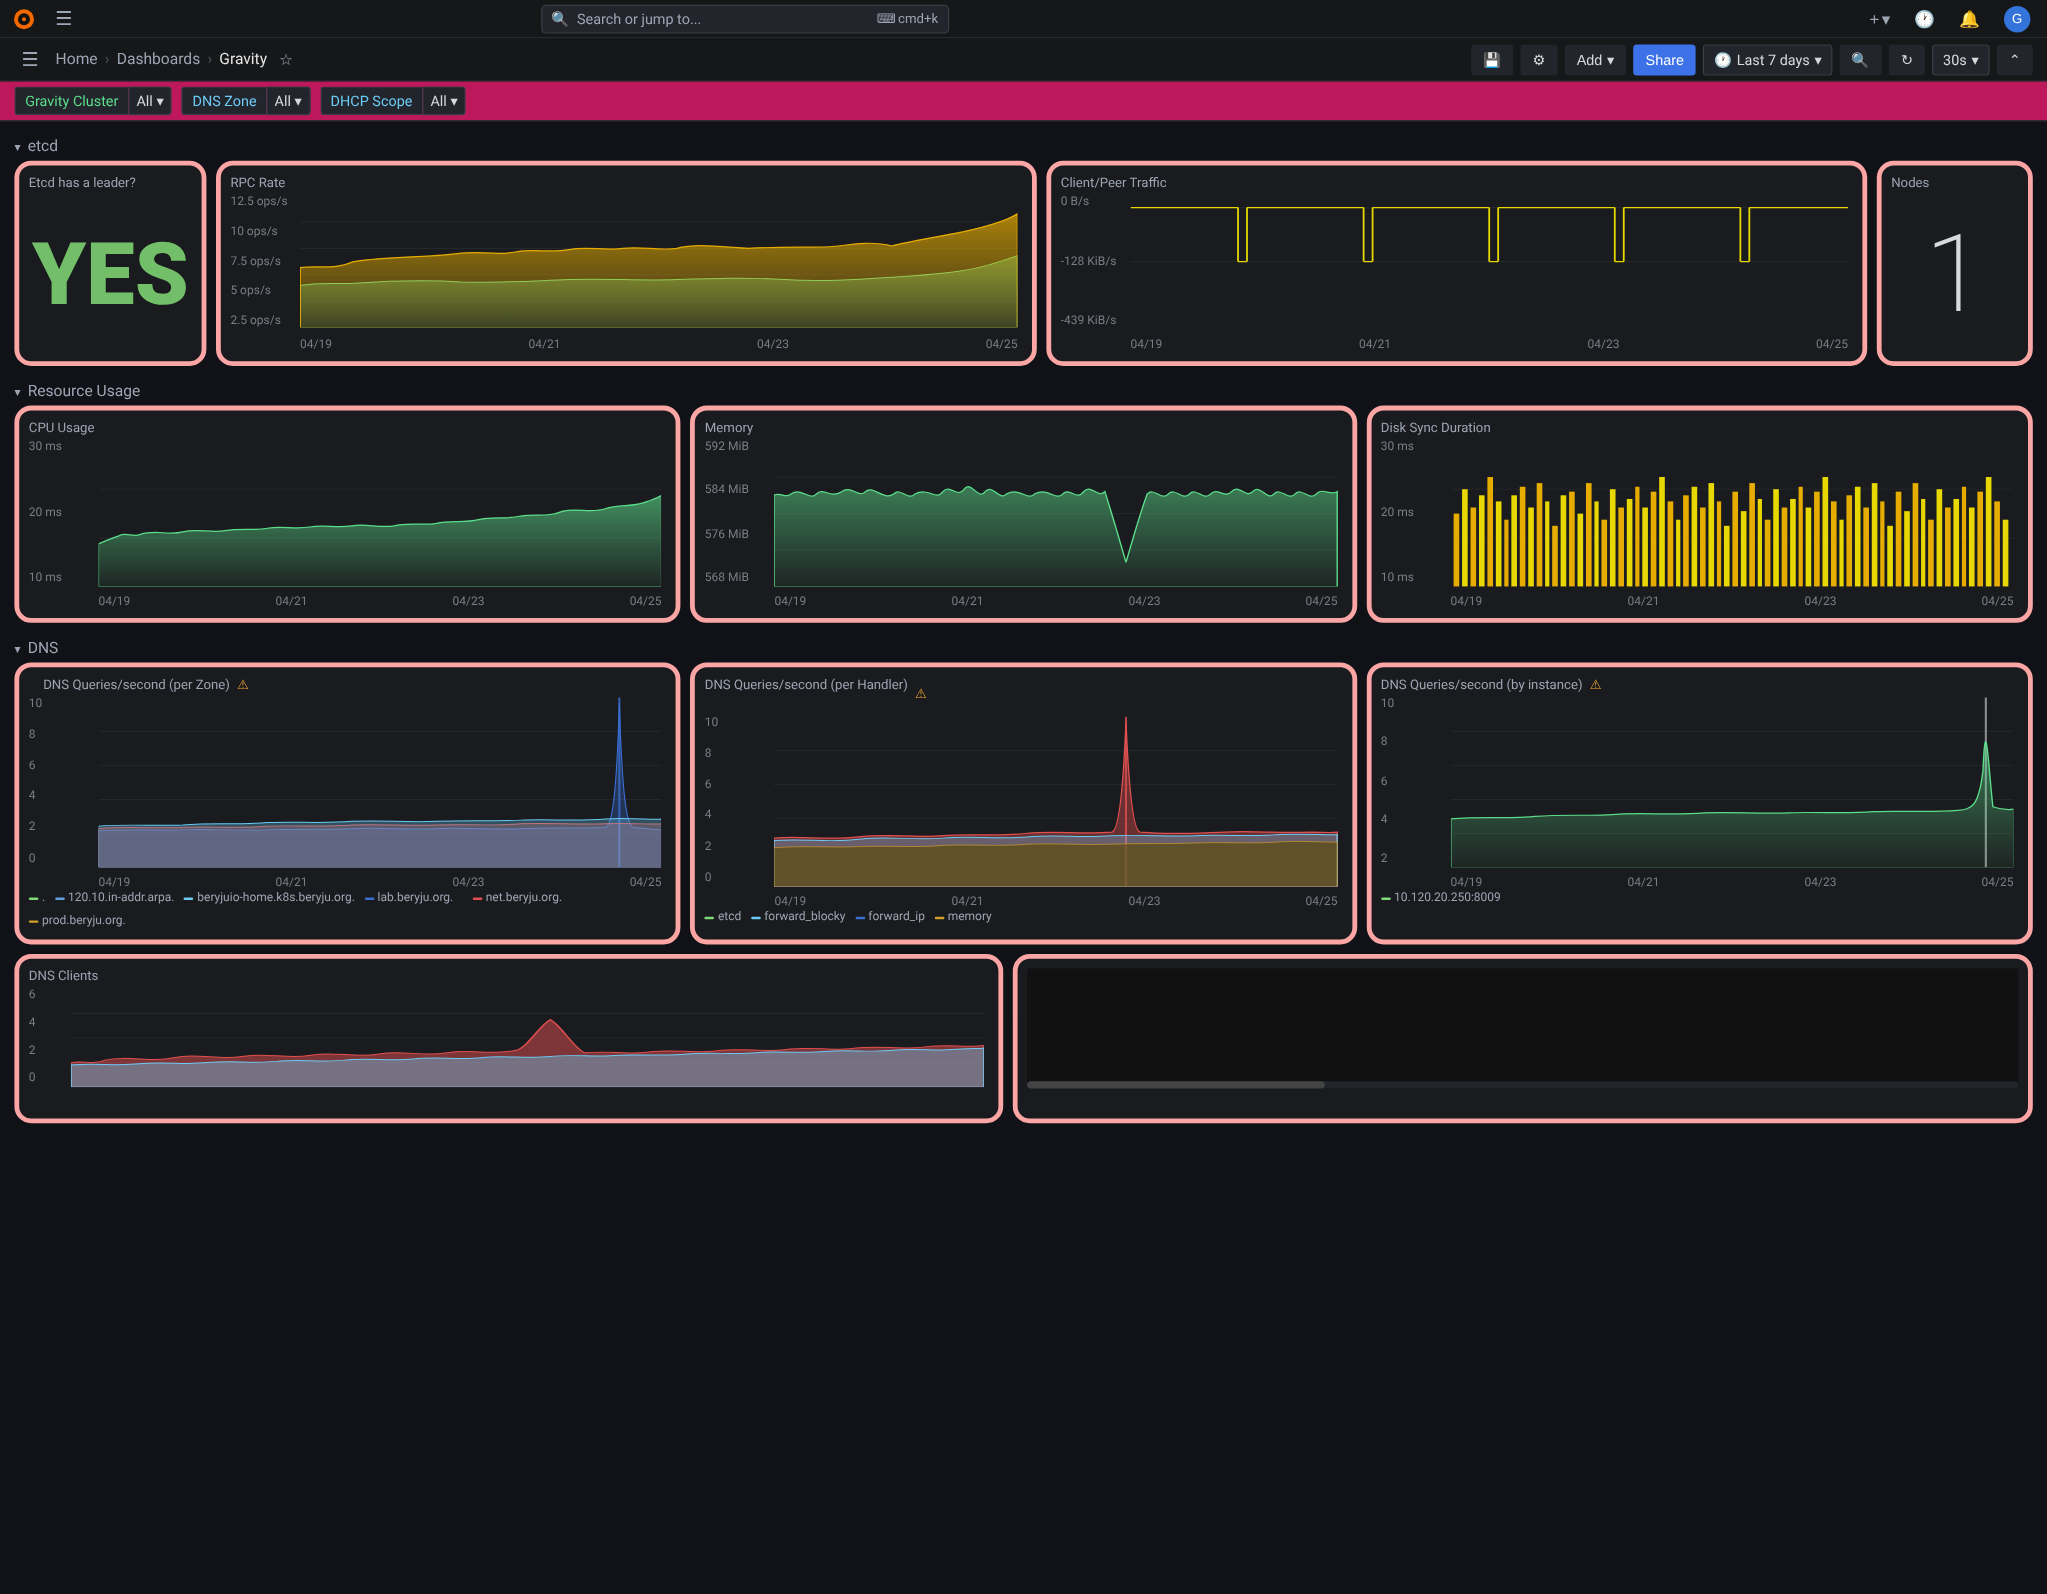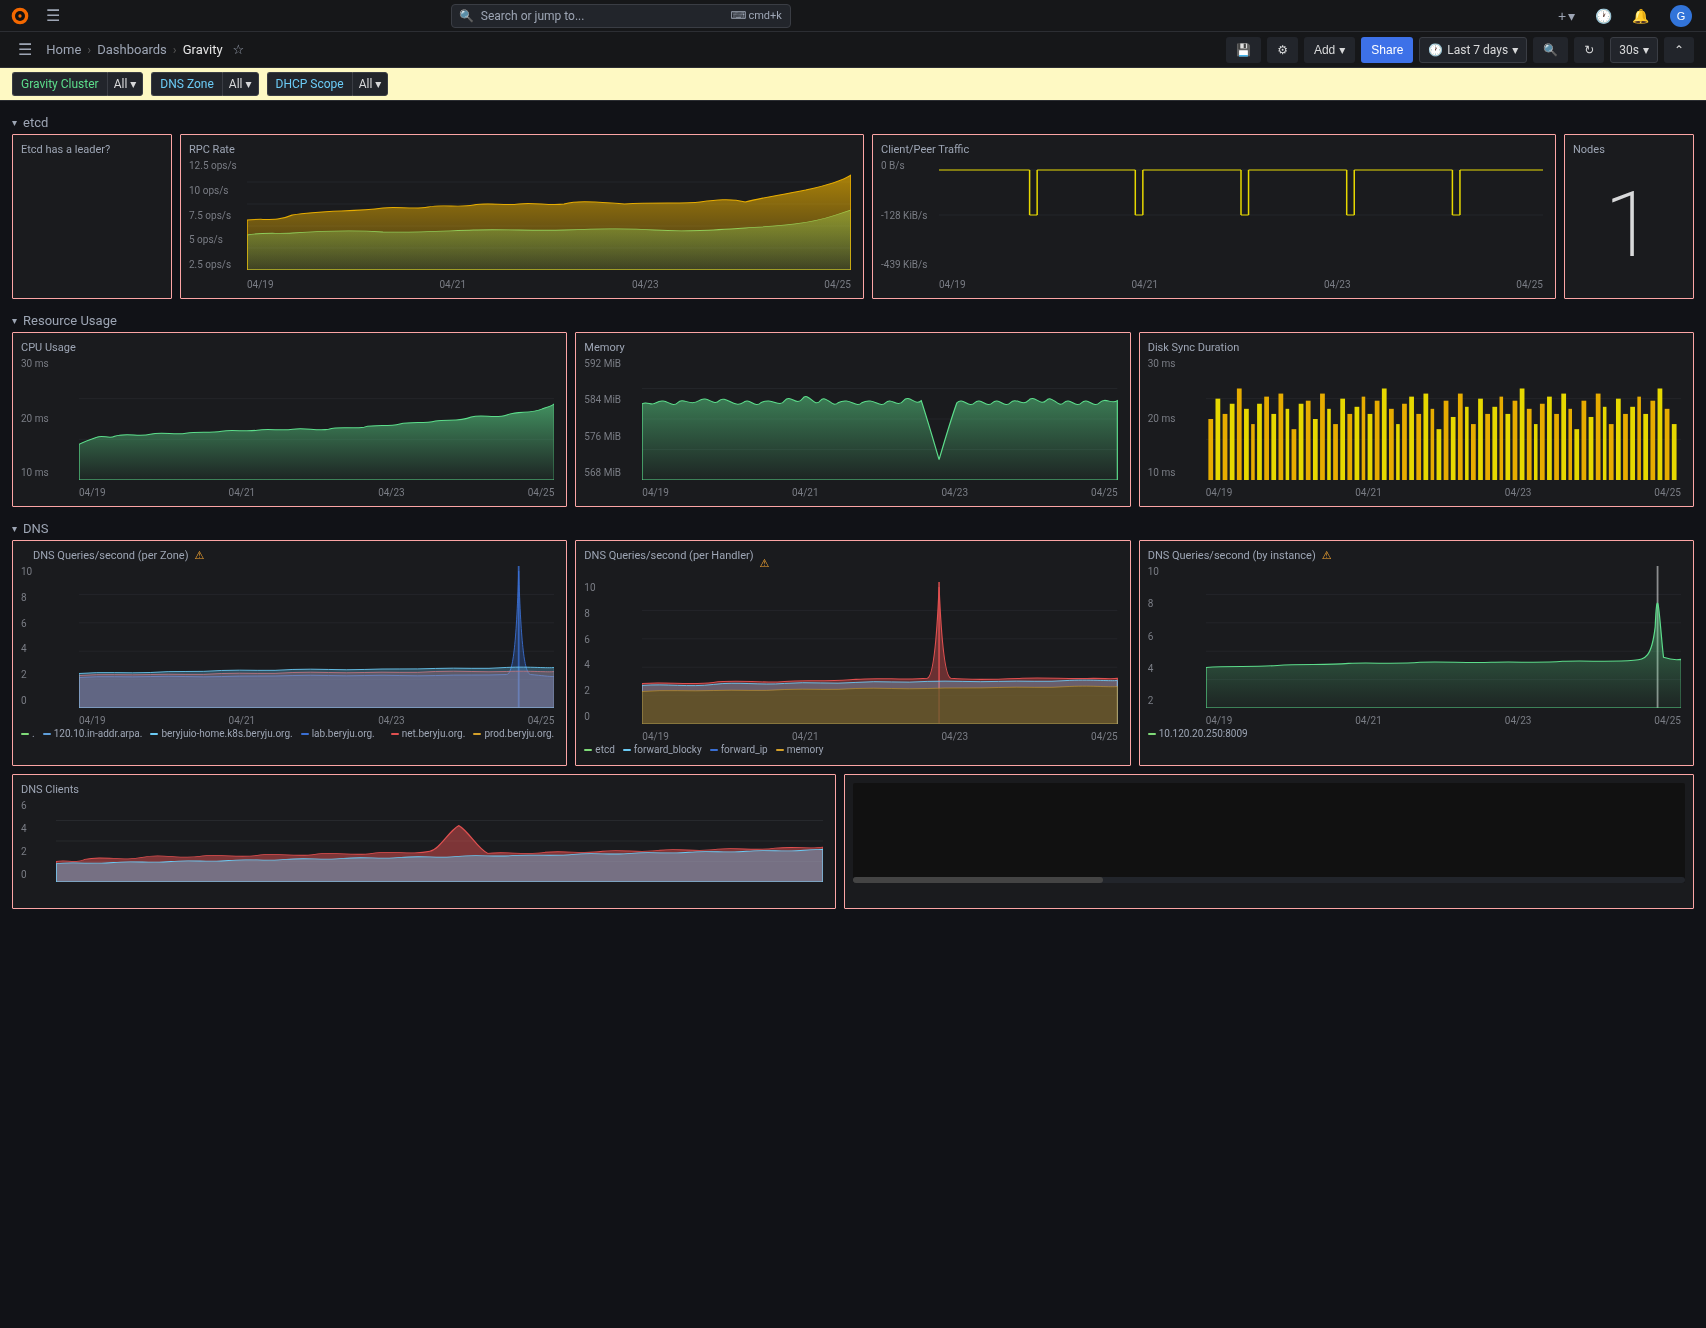--- a/index.html
+++ b/index.html
@@ -87,21 +87,21 @@
     .btn-primary { background: #3d71e8; color: #fff; }
     .time-range-btn {
       background: #22252b; border: 1px solid #3a3d44;
       color: #d8d9da; font-size: 12px; border-radius: 3px;
       padding: 3px 8px; cursor: pointer; height: 26px;
       display: flex; align-items: center; gap: 4px;
     }
 
     
     .var-bar {
-      background: #fef9c3;
+      background: #be185d;
       border-bottom: 1px solid #2c2e33;
       display: flex;
       align-items: center;
       padding: 4px 12px;
       gap: 8px;
     }
     .var-item {
       display: flex; align-items: center; gap: 0;
     }
     .var-label {
@@ -142,22 +142,22 @@
     .section-header .chevron { font-size: 10px; }
 
     
     .panel-row {
       display: flex;
       gap: 8px;
       margin-bottom: 8px;
     }
     .panel {
       background: #1a1b1e;
-      border: 1px solid #fca5a5;
-      border-radius: 1px;
+      border: 4px solid #fca5a5;
+      border-radius: 14px;
       flex: 1;
       min-width: 0;
       padding: 8px;
     }
     .panel-title {
       font-size: 11px;
       color: #9da5b4;
       margin-bottom: 4px;
     }
 
@@ -353,20 +353,21 @@
 
   <div class="section-header">
     <span class="chevron">▾</span>
     <span>etcd</span>
   </div>
 
   <div class="panel-row">
 
     <div class="panel" style="max-width:160px; flex:0 0 160px;">
       <div class="panel-title">Etcd has a leader?</div>
+      <div class="panel-yes">YES</div>
     </div>
 
     <div class="panel" style="flex:2;">
       <div class="panel-title">RPC Rate</div>
       <div class="chart-area" style="height:130px;">
         <div class="y-axis-labels">
           <span>12.5 ops/s</span>
           <span>10 ops/s</span>
           <span>7.5 ops/s</span>
           <span>5 ops/s</span>

